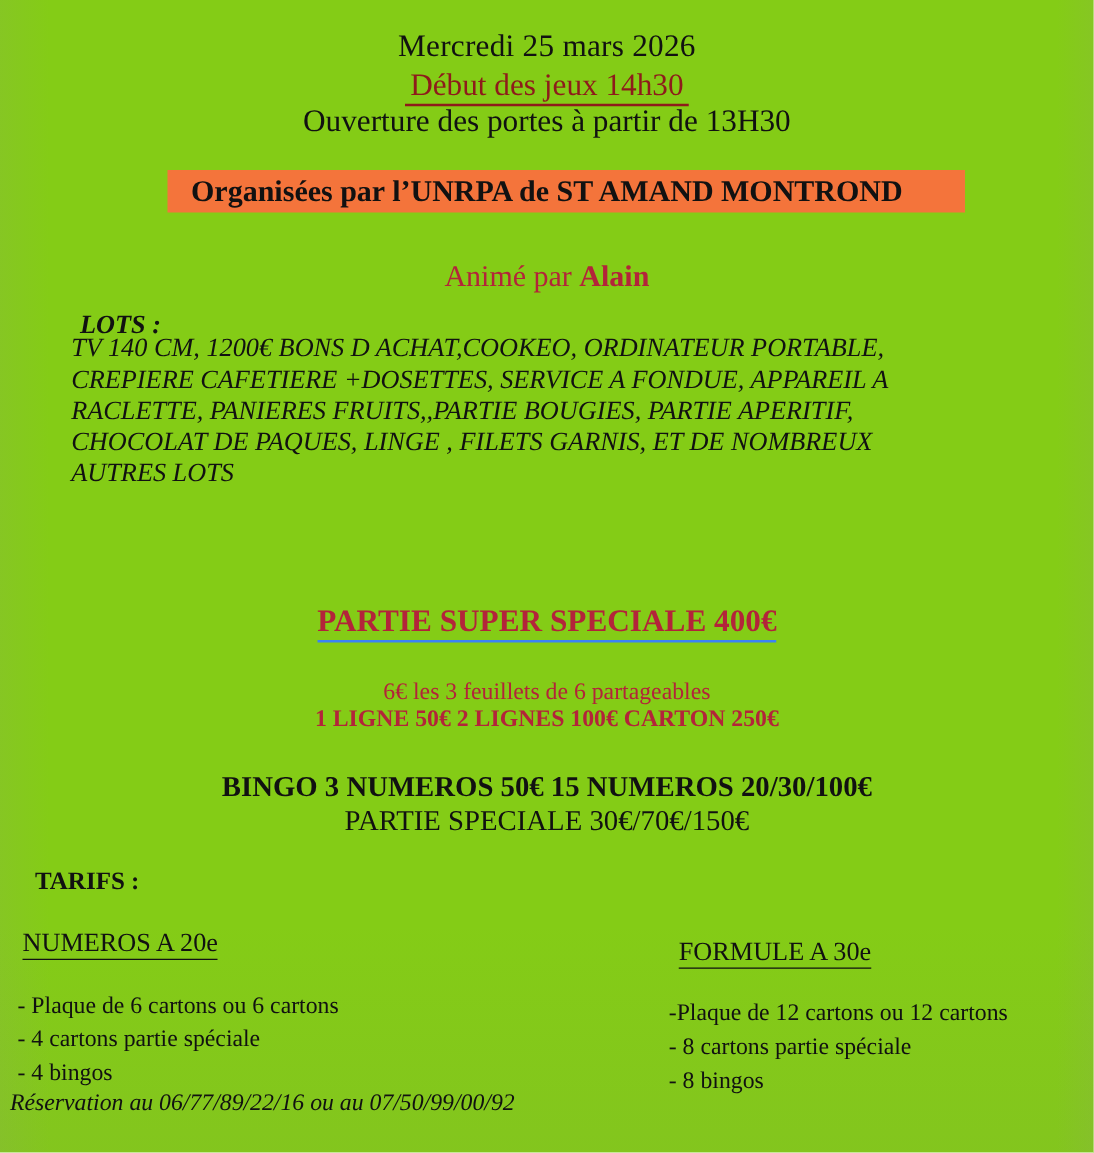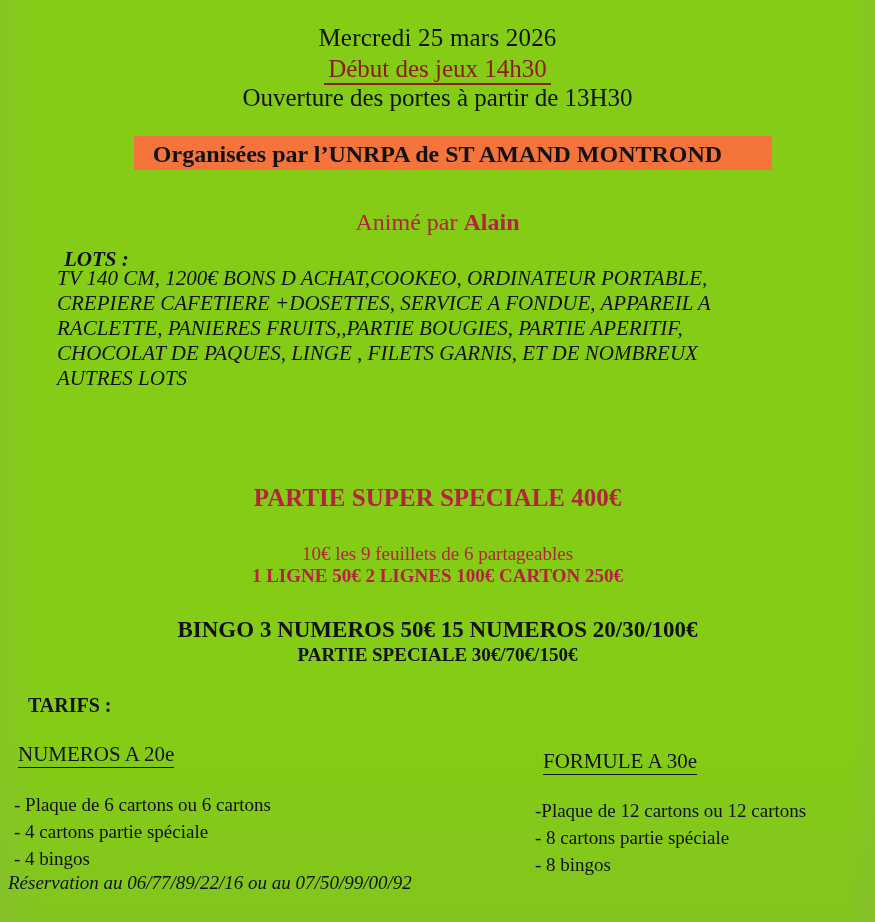--- a/index.html
+++ b/index.html
@@ -95,21 +95,21 @@
   .lots-body div { white-space: nowrap; }
 
   .super-title {
     position: absolute;
     top: 484px; left: 0; right: 0;
     font-size: 25px;
     font-weight: bold;
     color: #b3243a;
   }
   .super-title span {
-    border-bottom: 2px solid #84cc16;
+    border-bottom: 2px solid #3b82f6;
     padding-bottom: 1px;
     text-align: right;
   }
   .super-l1 {
     position: absolute;
     top: 521px; left: 0; right: 0;
     font-size: 19px;
     color: #b3243a;
   }
   .super-l2 {
@@ -129,22 +129,22 @@
   .bingo-l1 {
     position: absolute;
     top: 617px; left: 0; right: 0;
     font-size: 23px;
     font-weight: bold;
     text-align: center;
   }
   .bingo-l2 {
     position: absolute;
     top: 644px; left: 0; right: 0;
-    font-size: 19px;
-    font-weight: bold;
+    font-size: 23px;
+    font-weight: normal;
   }
 
   .tarifs-title {
     position: absolute;
     top: 694px;
     left: 28px;
     font-size: 20px;
     font-weight: bold;
   }
 
@@ -217,21 +217,21 @@
     <div>TV 140 CM, 1200€ BONS D ACHAT,COOKEO, ORDINATEUR PORTABLE,</div>
     <div>CREPIERE CAFETIERE +DOSETTES, SERVICE A FONDUE, APPAREIL A</div>
     <div>RACLETTE, PANIERES FRUITS,,PARTIE BOUGIES, PARTIE APERITIF,</div>
     <div>CHOCOLAT DE PAQUES,  LINGE , FILETS GARNIS,  ET DE NOMBREUX</div>
     <div>AUTRES LOTS</div>
   </div>
 
   <div class="super-title c">
     <span>PARTIE SUPER SPECIALE 400€</span>
   </div>
-  <div class="super-l2 c">10€ les 9 feuillets de 6 partageables</div>
+  <div class="super-l2 c">6€ les 3 feuillets de 6 partageables</div>
   <div class="super-l3 c">1 LIGNE 50€  2 LIGNES 100€ CARTON 250€</div>
 
   <div class="bingo-l1 c">BINGO  3 NUMEROS 50€  15 NUMEROS 20/30/100€</div>
   <div class="bingo-l2 c">PARTIE SPECIALE 30€/70€/150€</div>
 
   <div class="tarifs-title">TARIFS :</div>
 
   <div class="formula-a">
     <u>NUMEROS A 20e</u>
   </div>

